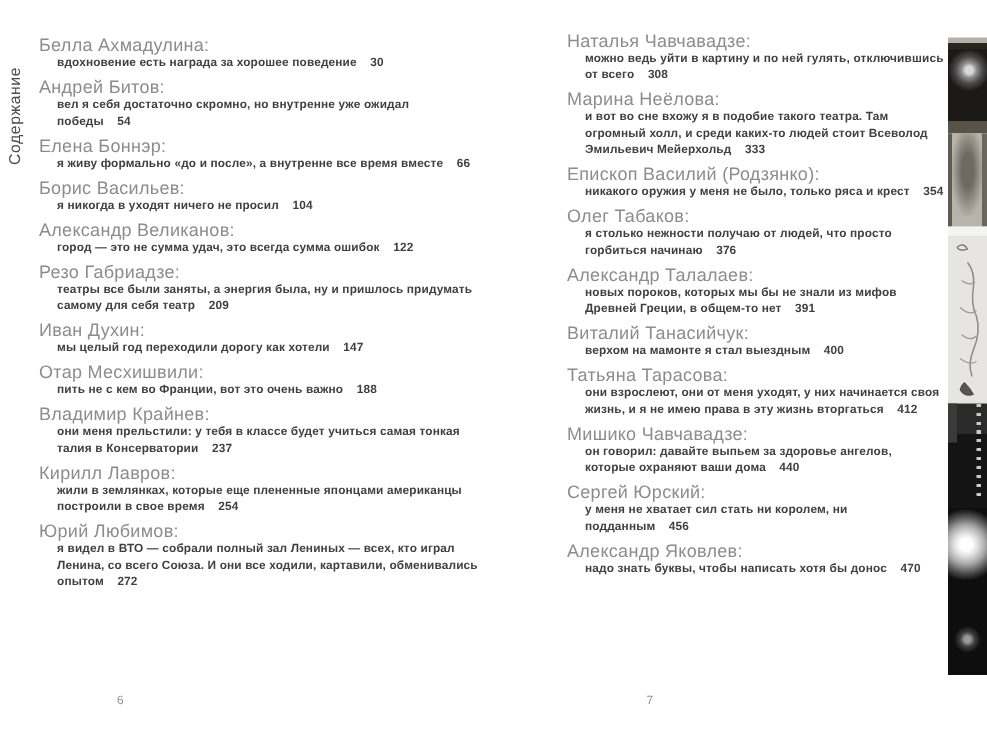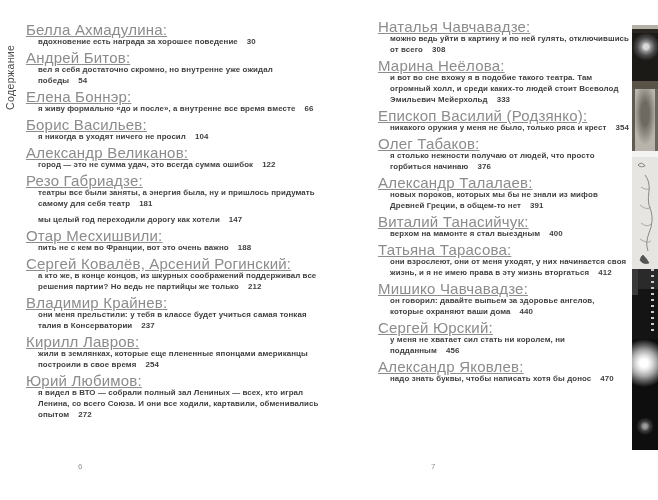--- a/index.html
+++ b/index.html
@@ -19,21 +19,21 @@
     white-space:nowrap;
   }
 
   
   .page { position:absolute; top:0; }
   .page-left  { left:26px;  top:24px; width:296px; }
   .page-right { left:378px; top:21px; width:252px; }
 
   .entry { margin:0 0 5px 0; }
   .entry .name {
-    font-size:15px; line-height:12px; color:#8c8c8c; letter-spacing:0.2px;text-decoration:underline;
+    font-size:12px; line-height:12px; color:#8c8c8c; letter-spacing:0.2px;
   }
   .entry .quote {
     padding-left:12px; font-size:7.9px; line-height:11px;
     font-weight:700; color:#3f3f3f; letter-spacing:0.1px;
   }
   .entry .quote .pref { margin-left:9px;text-align:right; }
 
   .folio {
     position:absolute; top:462px; font-size:8px; color:#919191;
   }
@@ -105,37 +105,34 @@
           <div class="quote"><span>я никогда в уходят ничего не просил</span><span class="pref">104</span></div>
         </div>
 
         <div class="entry">
           <div class="name">Александр Великанов:</div>
           <div class="quote"><span>город — это не сумма удач, это всегда сумма ошибок</span><span class="pref">122</span></div>
         </div>
 
         <div class="entry">
           <div class="name">Резо Габриадзе:</div>
-          <div class="quote"><span>театры все были заняты, а энергия была, ну и пришлось придумать самому для себя театр</span><span class="pref">181</span></div>
-        </div>
-
-        <div class="entry">
+          <div class="quote"><span>театры все были заняты, а энергия была, ну и пришлось придумать самому для себя театр</span><span class="pref">209</span></div>
+        </div>
+
+        <div class="entry">
+          <div class="name">Иван Духин:</div>
           <div class="quote"><span>мы целый год переходили дорогу как хотели</span><span class="pref">147</span></div>
         </div>
 
 
         <div class="entry">
           <div class="name">Отар Месхишвили:</div>
           <div class="quote"><span>пить не с кем во Франции, вот это очень важно</span><span class="pref">188</span></div>
         </div>
 
-        <div class="entry">
-          <div class="name">Сергей Ковалёв, Арсений Рогинский:</div>
-          <div class="quote"><span>а кто же, в конце концов, из шкурных соображений поддерживал все решения партии? Но ведь не партийцы же только</span><span class="pref">212</span></div>
-        </div>
 
         <div class="entry">
           <div class="name">Владимир Крайнев:</div>
           <div class="quote"><span>они меня прельстили: у тебя в классе будет учиться самая тонкая талия в Консерватории</span><span class="pref">237</span></div>
         </div>
 
         <div class="entry">
           <div class="name">Кирилл Лавров:</div>
           <div class="quote"><span>жили в землянках, которые еще плененные японцами американцы построили в свое время</span><span class="pref">254</span></div>
         </div>

